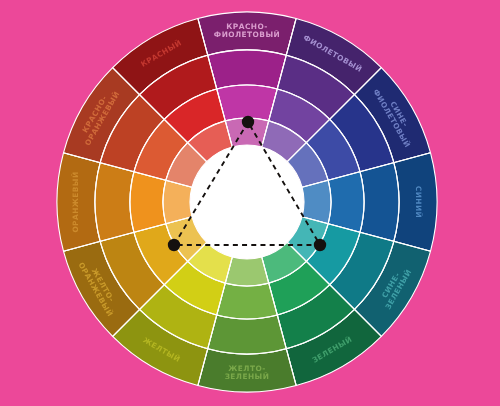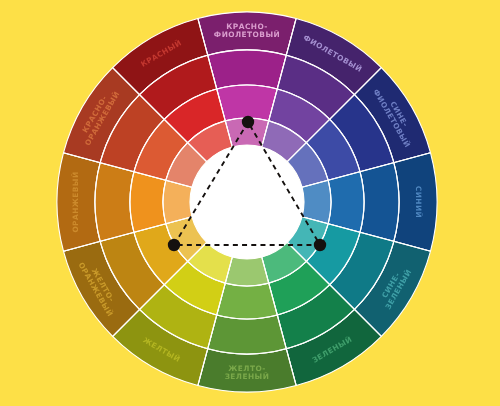--- a/index.html
+++ b/index.html
@@ -10,21 +10,21 @@
   body {
     width: 500px;
     height: 406px;
     overflow: hidden;
     font-family: "DejaVu Sans", "Liberation Sans", sans-serif;
   }
   #wheel-stage {
     position: relative;
     width: 500px;
     height: 406px;
-    background: #fde047;
+    background: #ec4899;
   }
   #color-wheel-svg {
     position: absolute;
     left: 0;
     top: 0;
     width: 500px;
     height: 406px;
     display: block;
   }
   .sector-path {

